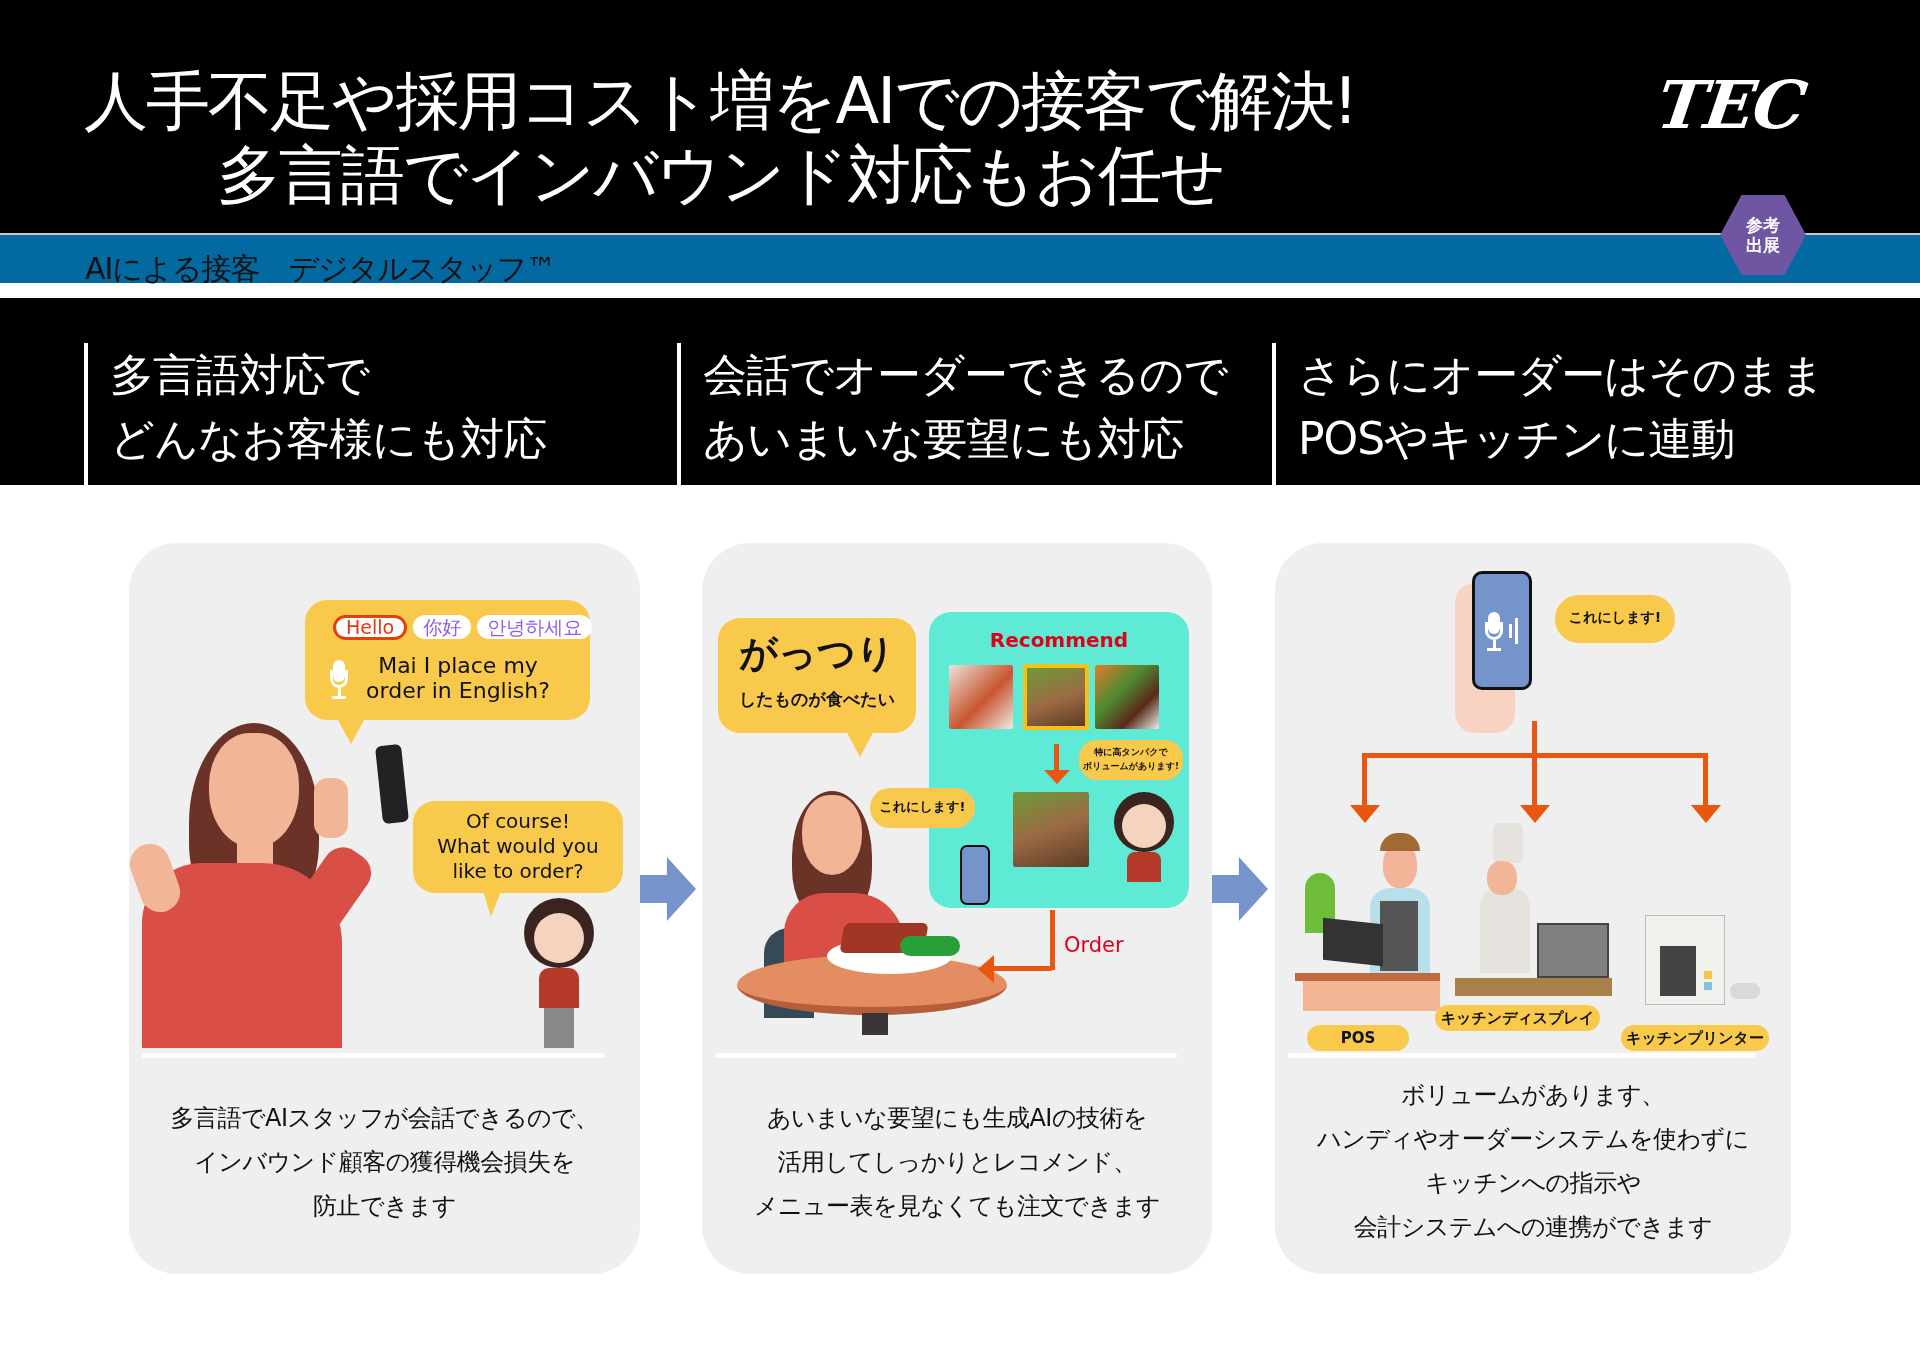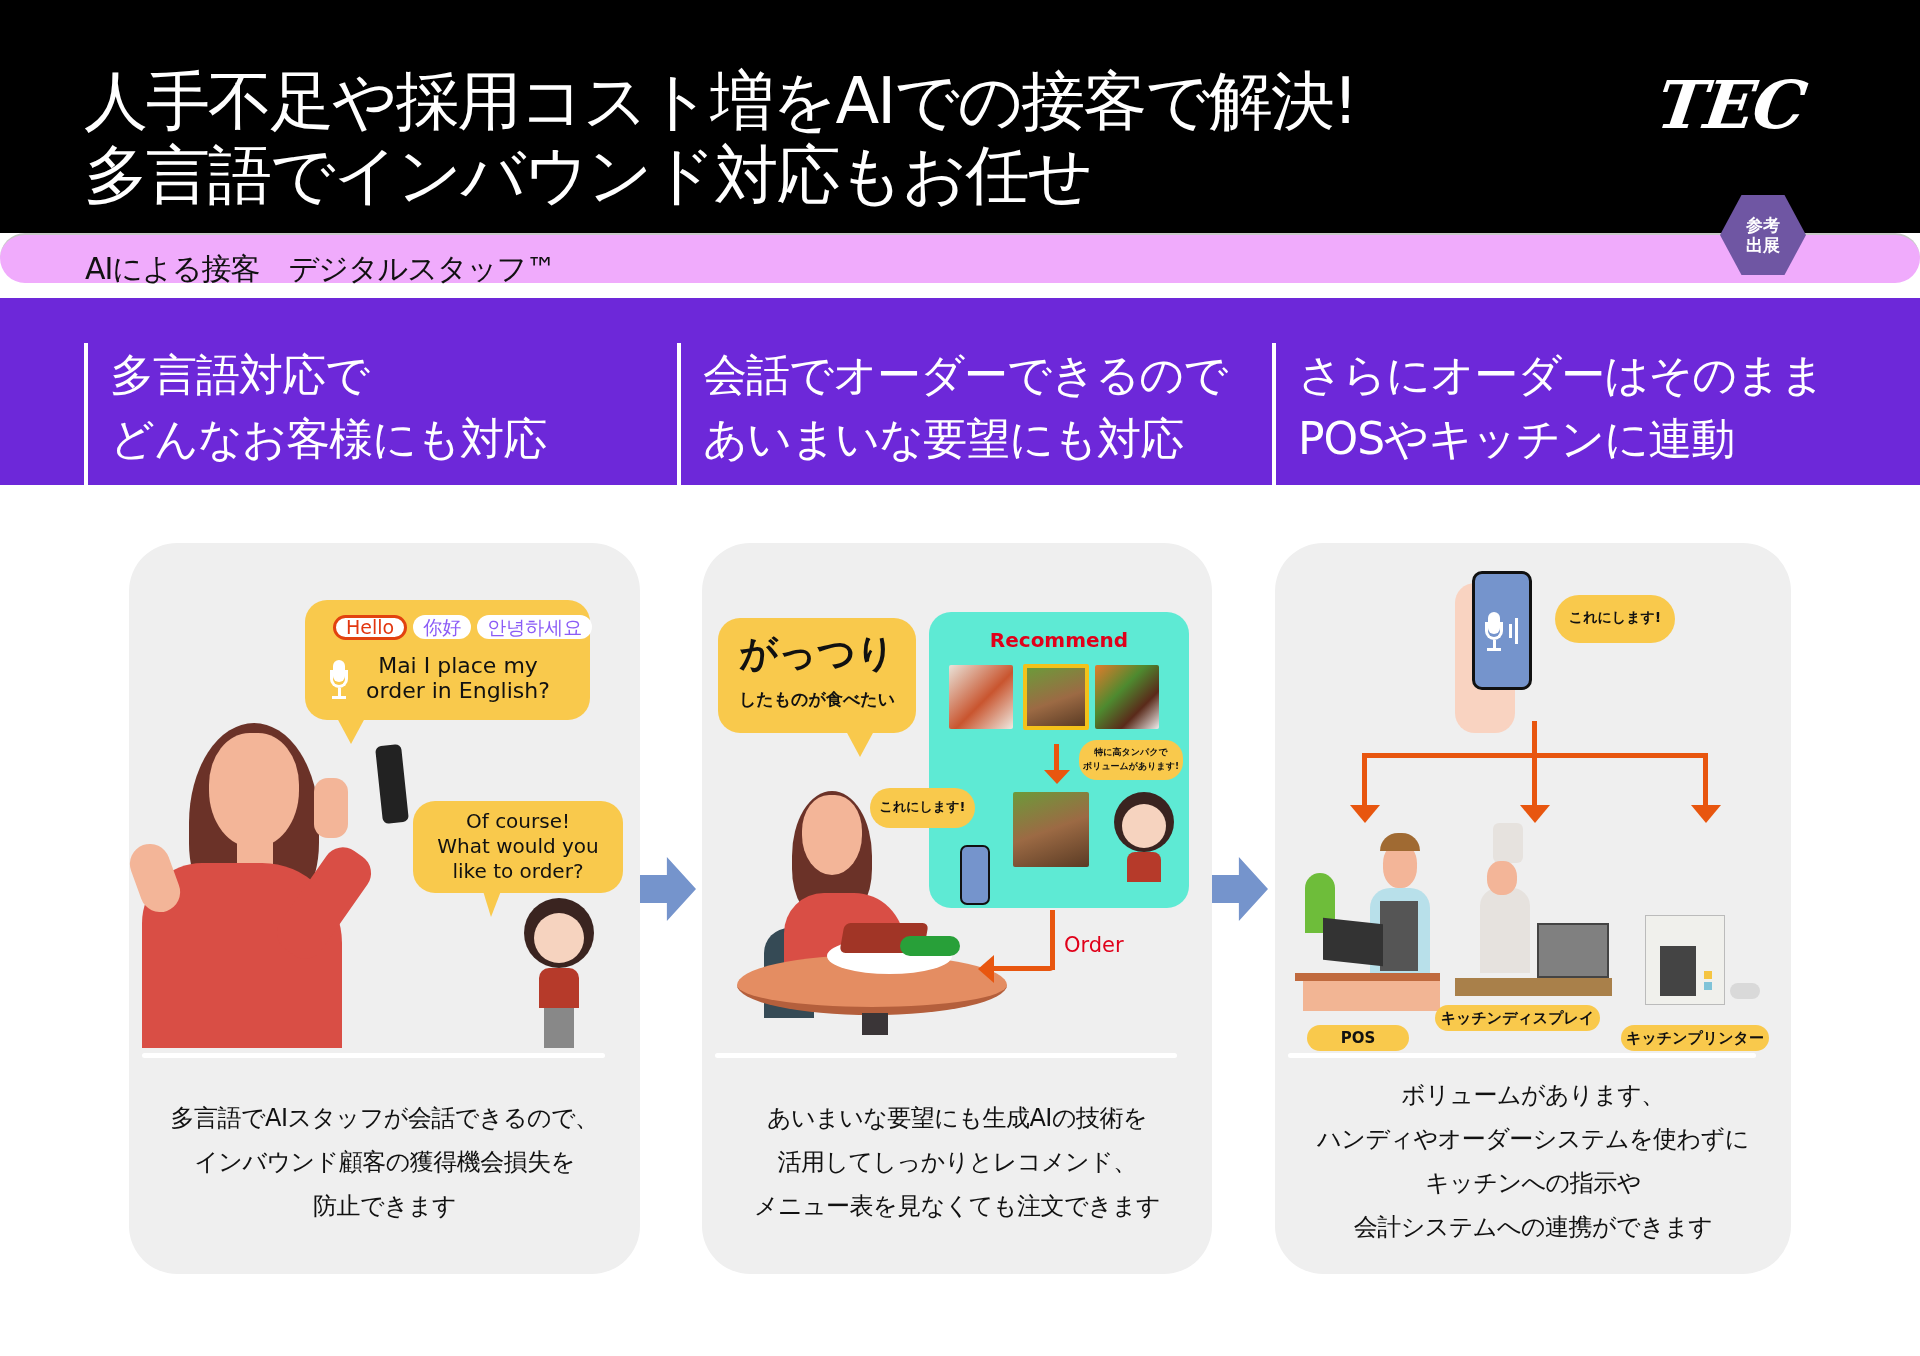--- a/index.html
+++ b/index.html
@@ -1,30 +1,30 @@
 <!DOCTYPE html>
 <html><head>
 <meta charset="utf-8">
 <style>
   * { box-sizing: border-box; margin: 0; padding: 0; }
   html, body { width: 1920px; height: 1356px; background: #ffffff; overflow: hidden; }
   body { position: relative; font-family: "DejaVu Sans", "Liberation Sans", sans-serif; color: #111; }
 
-  .header { position: absolute; left: 0; top: 0; width: 1920px; height: 233px; background: #000; }
+  .header { position: absolute; left: 0; top: 0; width: 1920px; height: 233px; background: #000; text-align: center; }
   .title { position: absolute; left: 84px; top: 64px; color: #fff; font-size: 64px; line-height: 74px; letter-spacing: -2px; font-weight: normal; white-space: nowrap; }
   .logo { position: absolute; left: 1658px; top: 66px; color: #fff; font-family: "DejaVu Serif", "Liberation Serif", serif; font-weight: bold; font-style: italic; font-size: 66px; letter-spacing: -2px; transform: skewX(-8deg); }
 
-  .subband { position: absolute; left: 0; top: 233px; width: 1920px; height: 50px; background: #f0abfc; border-top: 2px solid #c8c8c8; border-radius: 26px; }
+  .subband { position: absolute; left: 0; top: 233px; width: 1920px; height: 50px; background: #0369a1; border-top: 2px solid #c8c8c8; }
   .subtitle { position: absolute; left: 85px; top: 14px; font-size: 30px; color: #111; letter-spacing: -1px; white-space: nowrap; }
 
   .badge { position: absolute; left: 1720px; top: 195px; width: 86px; height: 80px; background: #6f56a3;
     clip-path: polygon(25% 0, 75% 0, 100% 50%, 75% 100%, 25% 100%, 0 50%); color: #fff;
     display: flex; flex-direction: column; align-items: center; justify-content: center; font-size: 17px; line-height: 20px; font-weight: bold; z-index: 3; }
 
-  .features { position: absolute; left: 0; top: 298px; width: 1920px; height: 187px; background: #6d28d9; }
+  .features { position: absolute; left: 0; top: 298px; width: 1920px; height: 187px; background: #000000; }
   .feature { position: absolute; top: 45px; height: 142px; border-left: 4px solid #fff; padding-left: 22px; color: #fff; font-size: 44px; line-height: 64px; letter-spacing: -1px; white-space: nowrap; }
   .feature .l { display: block; }
 
   .card { position: absolute; top: 543px; height: 731px; background: #efefef; border-radius: 48px; overflow: hidden; }
   .card .divider { position: absolute; left: 13px; right: 35px; top: 510px; height: 5px; background: #fff; border-radius: 3px; }
   .card .desc { position: absolute; left: 0; right: 0; text-align: center; font-size: 24px; line-height: 44px; color: #111; letter-spacing: -0.5px; }
 
   .flow-arrow { position: absolute; top: 857px; width: 56px; height: 64px; background: #7594cc;
     clip-path: polygon(0 28%, 48% 28%, 48% 0, 100% 50%, 48% 100%, 48% 72%, 0 72%); }
 

